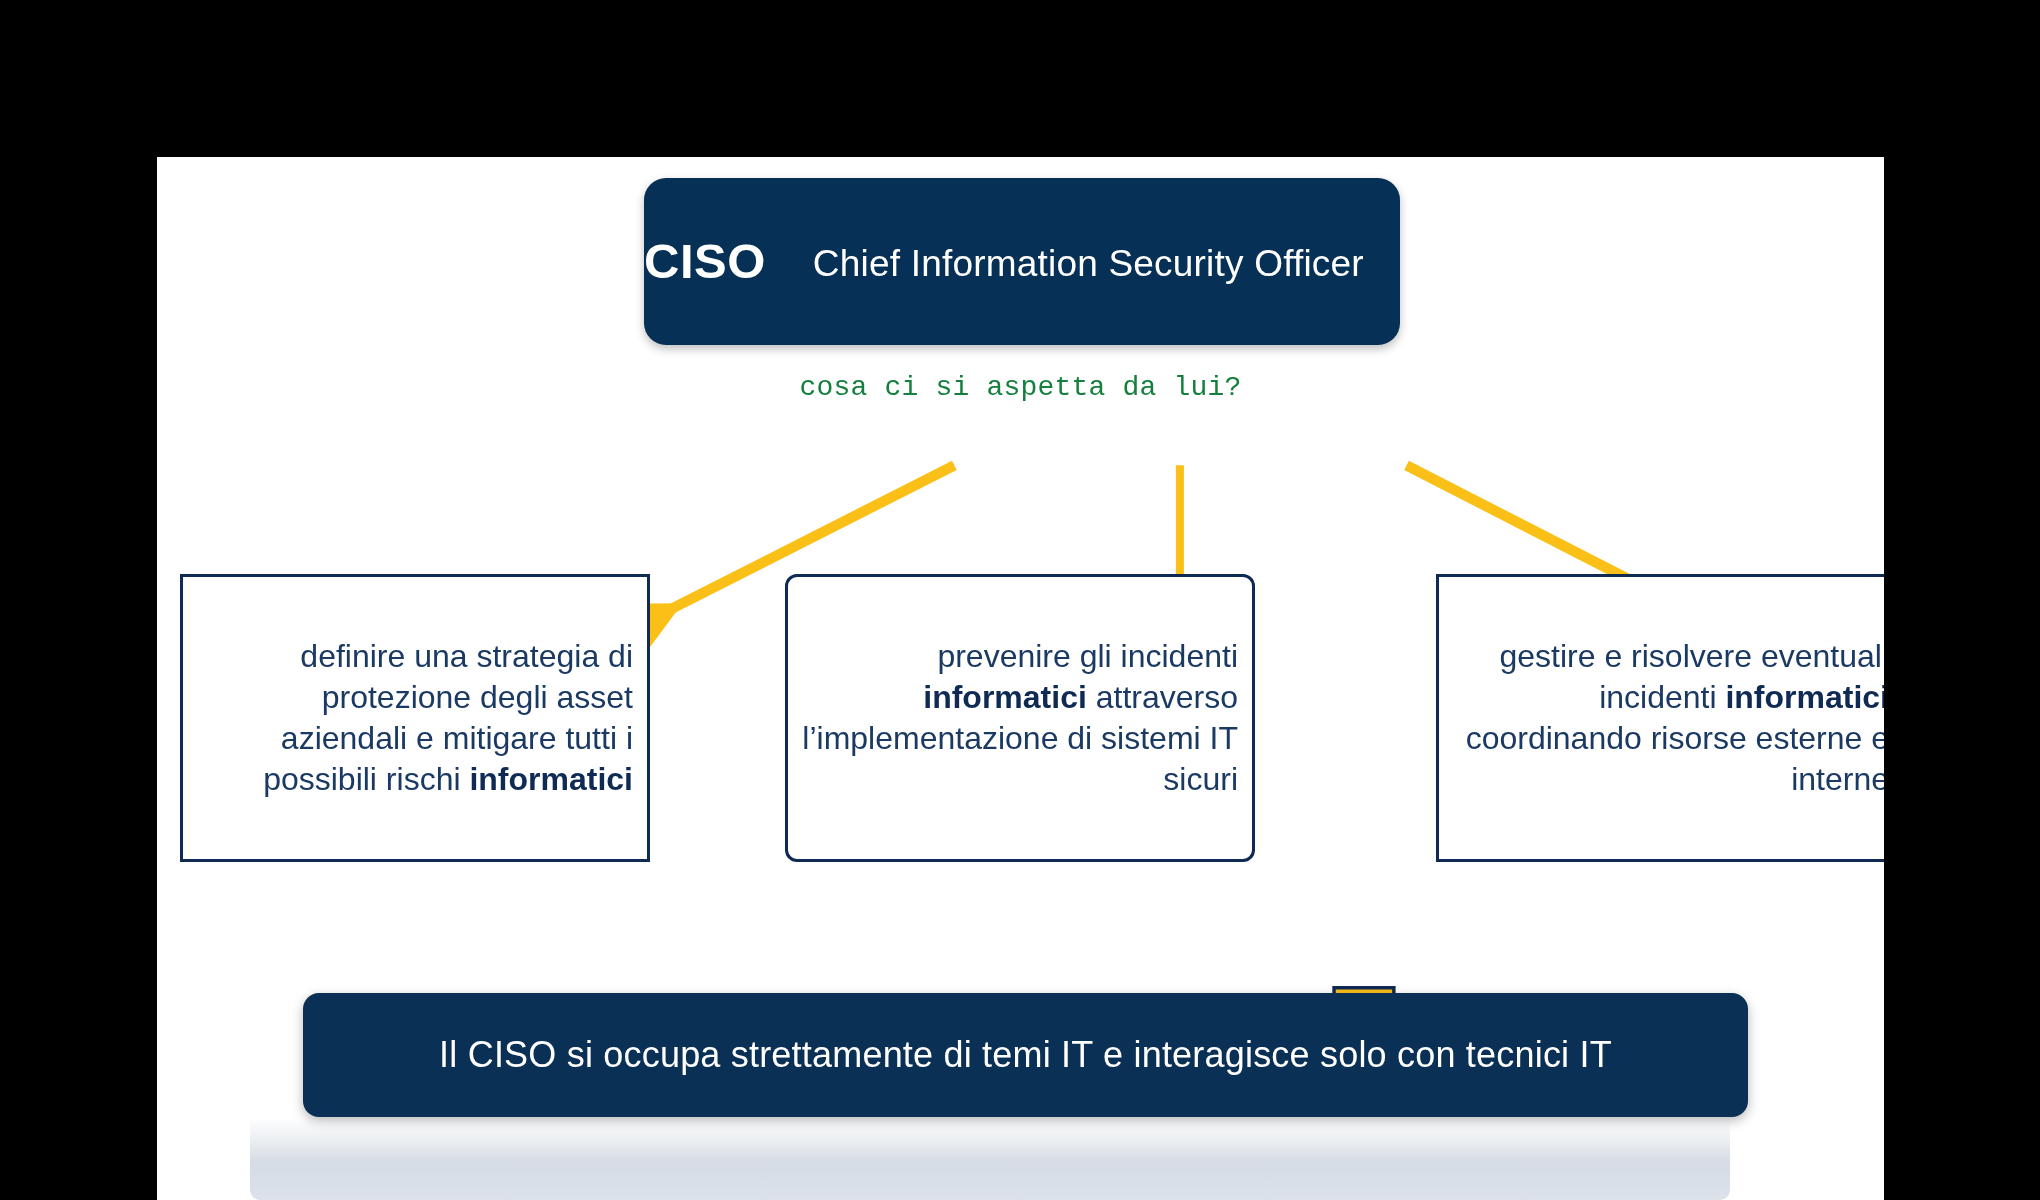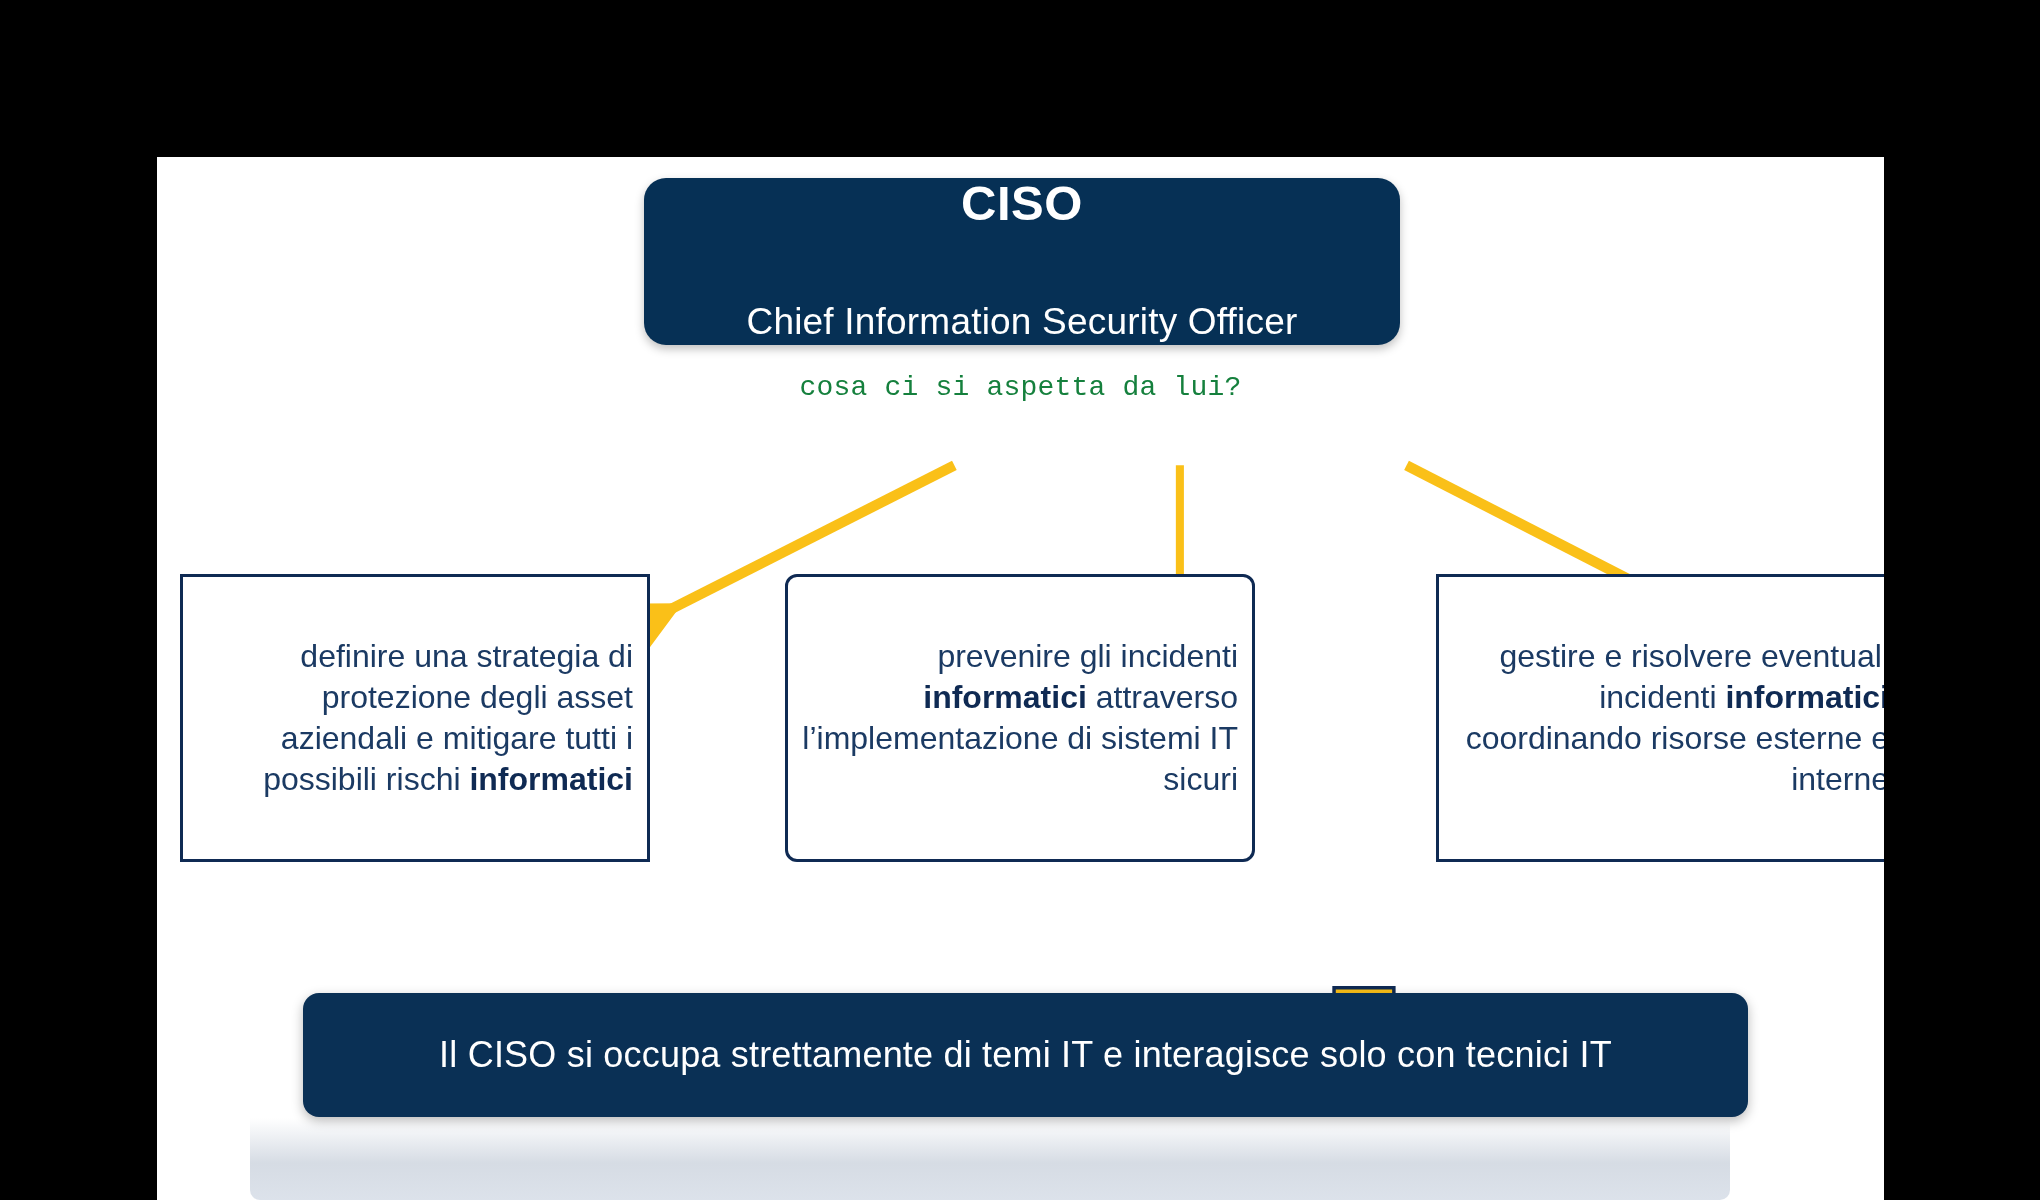--- a/index.html
+++ b/index.html
@@ -40,24 +40,25 @@
   .header-card {
     position: absolute;
     left: 644px;
     top: 178px;
     width: 756px;
     height: 167px;
     background: #063055;
     border-radius: 22px;
     box-shadow: 0 4px 10px rgba(0,0,0,0.25);
     display: flex;
-    flex-direction: column;
+    flex-direction: row;
     align-items: center;
-    justify-content: space-between;
+    justify-content: flex-start;
     color: #ffffff;
+    gap: 47px;
   }
   .header-acronym {
     font-size: 49px;
     font-weight: bold;
     line-height: 1.05;
     letter-spacing: 0.5px;
   }
   .header-expansion {
     font-size: 37px;
     font-weight: 400;

